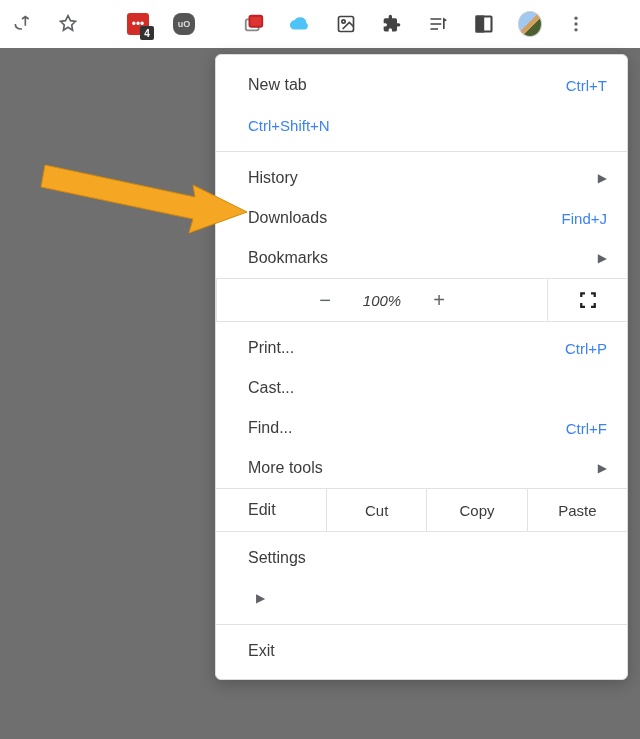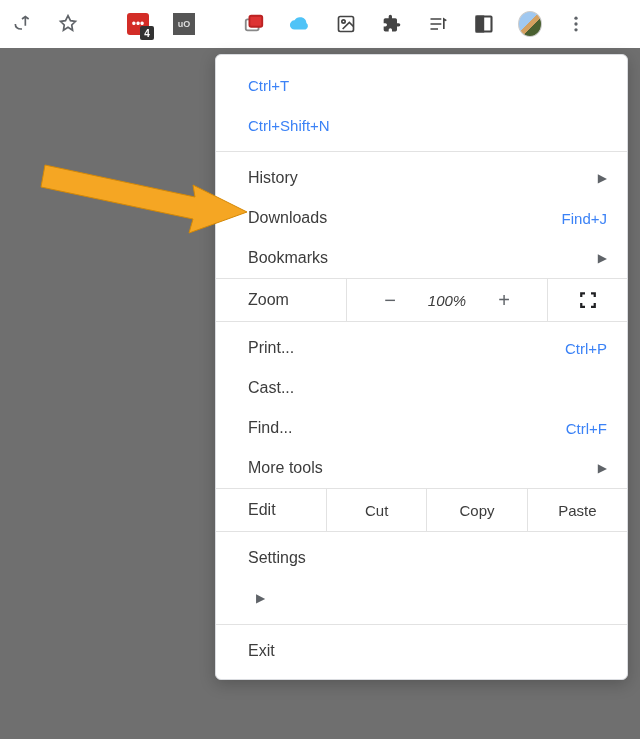--- a/index.html
+++ b/index.html
@@ -117,21 +117,21 @@
     <svg width="20" height="20" viewBox="0 0 24 24" fill="none" stroke="#5f6368" stroke-width="2">
         <path d="M12 2l3 6 6 .9-4.5 4.3 1 6.3L12 16l-5.5 3.5 1-6.3L3 8.9 9 8z"></path>
       </svg>
   </div>
   <div class="spacer"></div>
   <div class="icon-slot">
     <div style="width:22px;height:22px;background:#d32d27;border-radius:3px;display:flex;align-items:center;justify-content:center;color:#fff;font-size:12px;">•••</div>
     <div class="badge">4</div>
   </div>
   <div class="icon-slot">
-    <div style="width:22px;height:22px;background:#555;border-radius:0;display:flex;align-items:center;justify-content:center;color:#ddd;font-size:9px;font-weight:bold;">uO</div>
+    <div style="width:22px;height:22px;background:#555;border-radius:8px;display:flex;align-items:center;justify-content:center;color:#ddd;font-size:9px;font-weight:bold;">uO</div>
   </div>
   <div class="spacer"></div>
   <div class="icon-slot">
     <svg width="22" height="22" viewBox="0 0 24 24" fill="none" stroke="#888" stroke-width="2">
         <rect x="3" y="7" width="14" height="12" rx="2" fill="#fff"></rect>
         <rect x="7" y="3" width="14" height="12" rx="2" fill="#d33" stroke="#b22"></rect>
       </svg>
   </div>
   <div class="icon-slot">
     <svg width="22" height="22" viewBox="0 0 24 24" fill="#4fc3f7">
@@ -183,20 +183,21 @@
           <stop offset="1" stop-color="#f5a623"></stop>
       </linearGradient>
     </defs>
     <polygon points="10,20 160,52 158,40 212,67 154,88 158,74 6,42" fill="#f5a623" stroke="#d48806" stroke-width="1"></polygon>
   </svg>
 </div>
 
 <div class="menu">
 
   <div class="menu-row">
+    <span class="label">New tab</span>
     <span class="shortcut">Ctrl+T</span>
   </div>
   <div class="menu-row">
     <span class="shortcut">Ctrl+Shift+N</span>
   </div>
 
   <div class="sep"></div>
 
   <div class="menu-row">
     <span class="label">History</span>
@@ -205,21 +206,20 @@
   <div class="menu-row">
     <span class="label">Downloads</span>
     <span class="shortcut">Find+J</span>
   </div>
   <div class="menu-row">
     <span class="label">Bookmarks</span>
     <span class="submenu-arrow">▶</span>
   </div>
 
   <div class="zoom-row">
-    <div class="zlabel">Zoom</div>
     <div class="zctrls">
       <div class="btn">−</div>
       <div class="pct">100%</div>
       <div class="btn">+</div>
     </div>
     <div class="fs">
       <svg width="18" height="18" viewBox="0 0 24 24" fill="none" stroke="#202124" stroke-width="3">
           <path d="M3 8V3h5M21 8V3h-5M3 16v5h5M21 16v5h-5"></path>
         </svg>
     </div>

